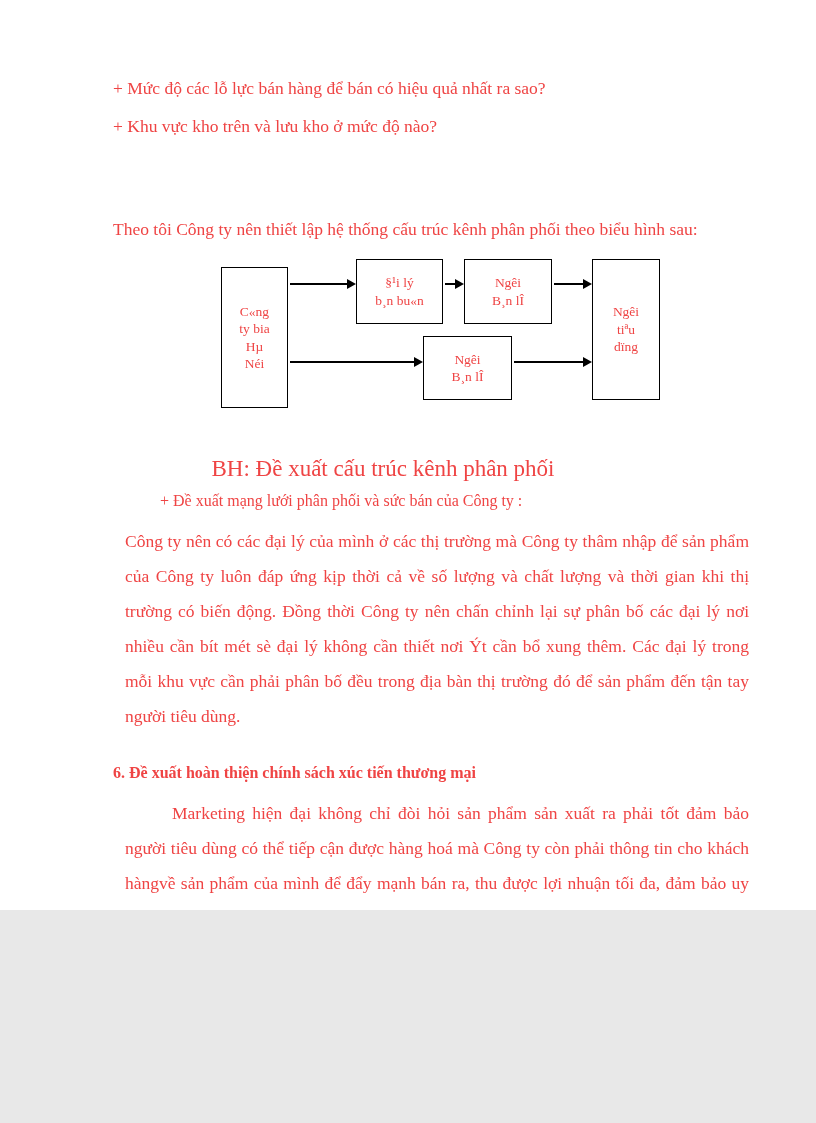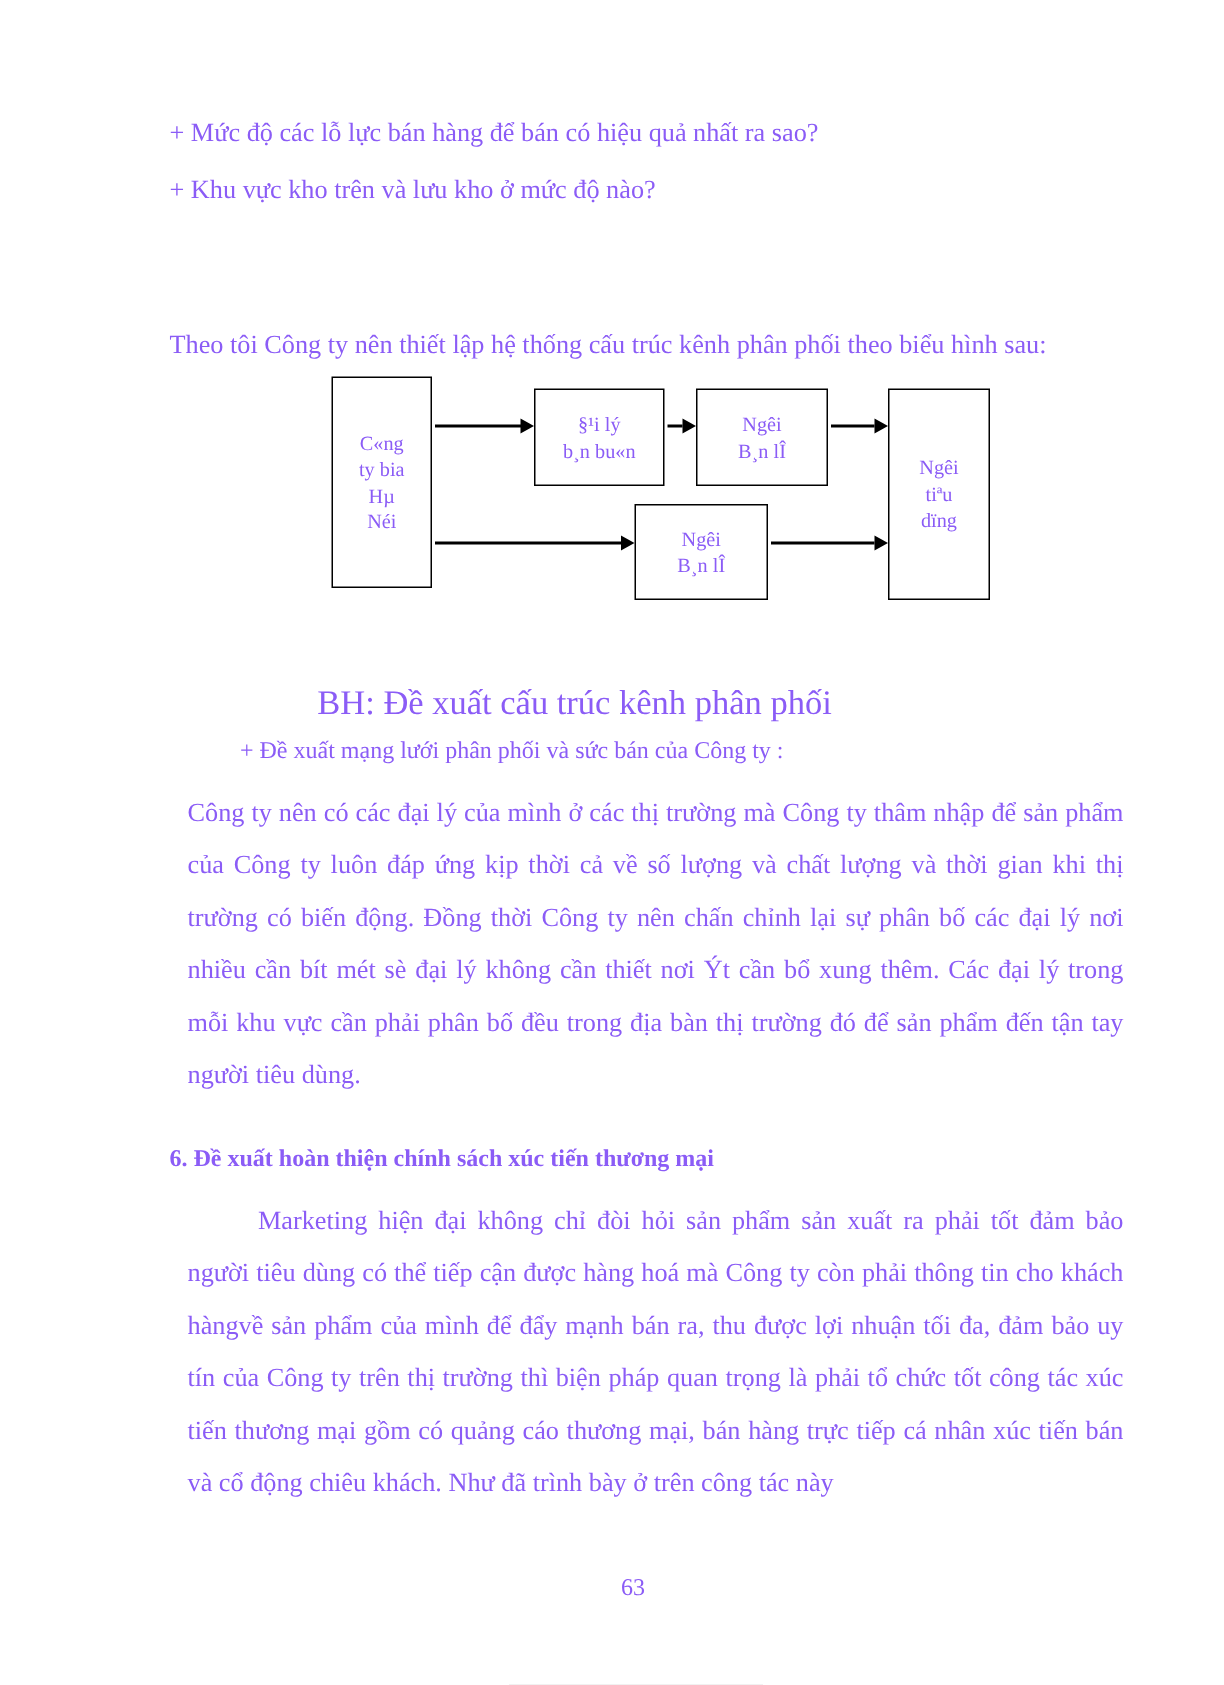--- a/index.html
+++ b/index.html
@@ -1,22 +1,22 @@
 <!DOCTYPE html>
 <html><head>
 <meta charset="utf-8">
 <style>
   html,body{margin:0;padding:0;background:#e8e8e8;}
   .page{
     position:relative;
-    width:816px;height:1123px;
+    width:816px;height:910px;
     margin:0 auto;
     background:#ffffff;
     font-family:"Liberation Serif","DejaVu Serif",serif;
-    color:#8b5cf6;
+    color:#ef4444;
     overflow:hidden;
   }
   .abs{position:absolute;}
   .qline{
     left:113px;
     font-size:17.5px;
     white-space:nowrap;
   }
   .intro{
     left:113px;top:219px;
@@ -76,21 +76,21 @@
 <div class="page">
 
   <div class="abs qline" style="top:78px">+ Mức độ các lỗ lực bán hàng để bán có hiệu quả nhất ra sao?</div>
 
   <div class="abs qline" style="top:116px">+ Khu vực kho trên và lưu kho ở mức độ nào?</div>
 
   <div class="abs intro">Theo tôi Công ty nên thiết lập hệ thống cấu trúc kênh phân phối theo biểu hình sau:</div>
 
   <div class="abs" style="left:0;top:0;width:816px;height:0;">
 
-    <div class="abs dbox" style="left:221px;top:251px;width:67px;height:141px">C«ng
+    <div class="abs dbox" style="left:221px;top:267px;width:67px;height:141px">C«ng
 ty bia
 Hµ
 Néi</div>
 
     <div class="abs dbox" style="left:356px;top:259px;width:87px;height:65px">§¹i lý
 b¸n bu«n</div>
 
     <div class="abs dbox" style="left:464px;top:259px;width:88px;height:65px">Ngêi
 B¸n lÎ</div>
 

